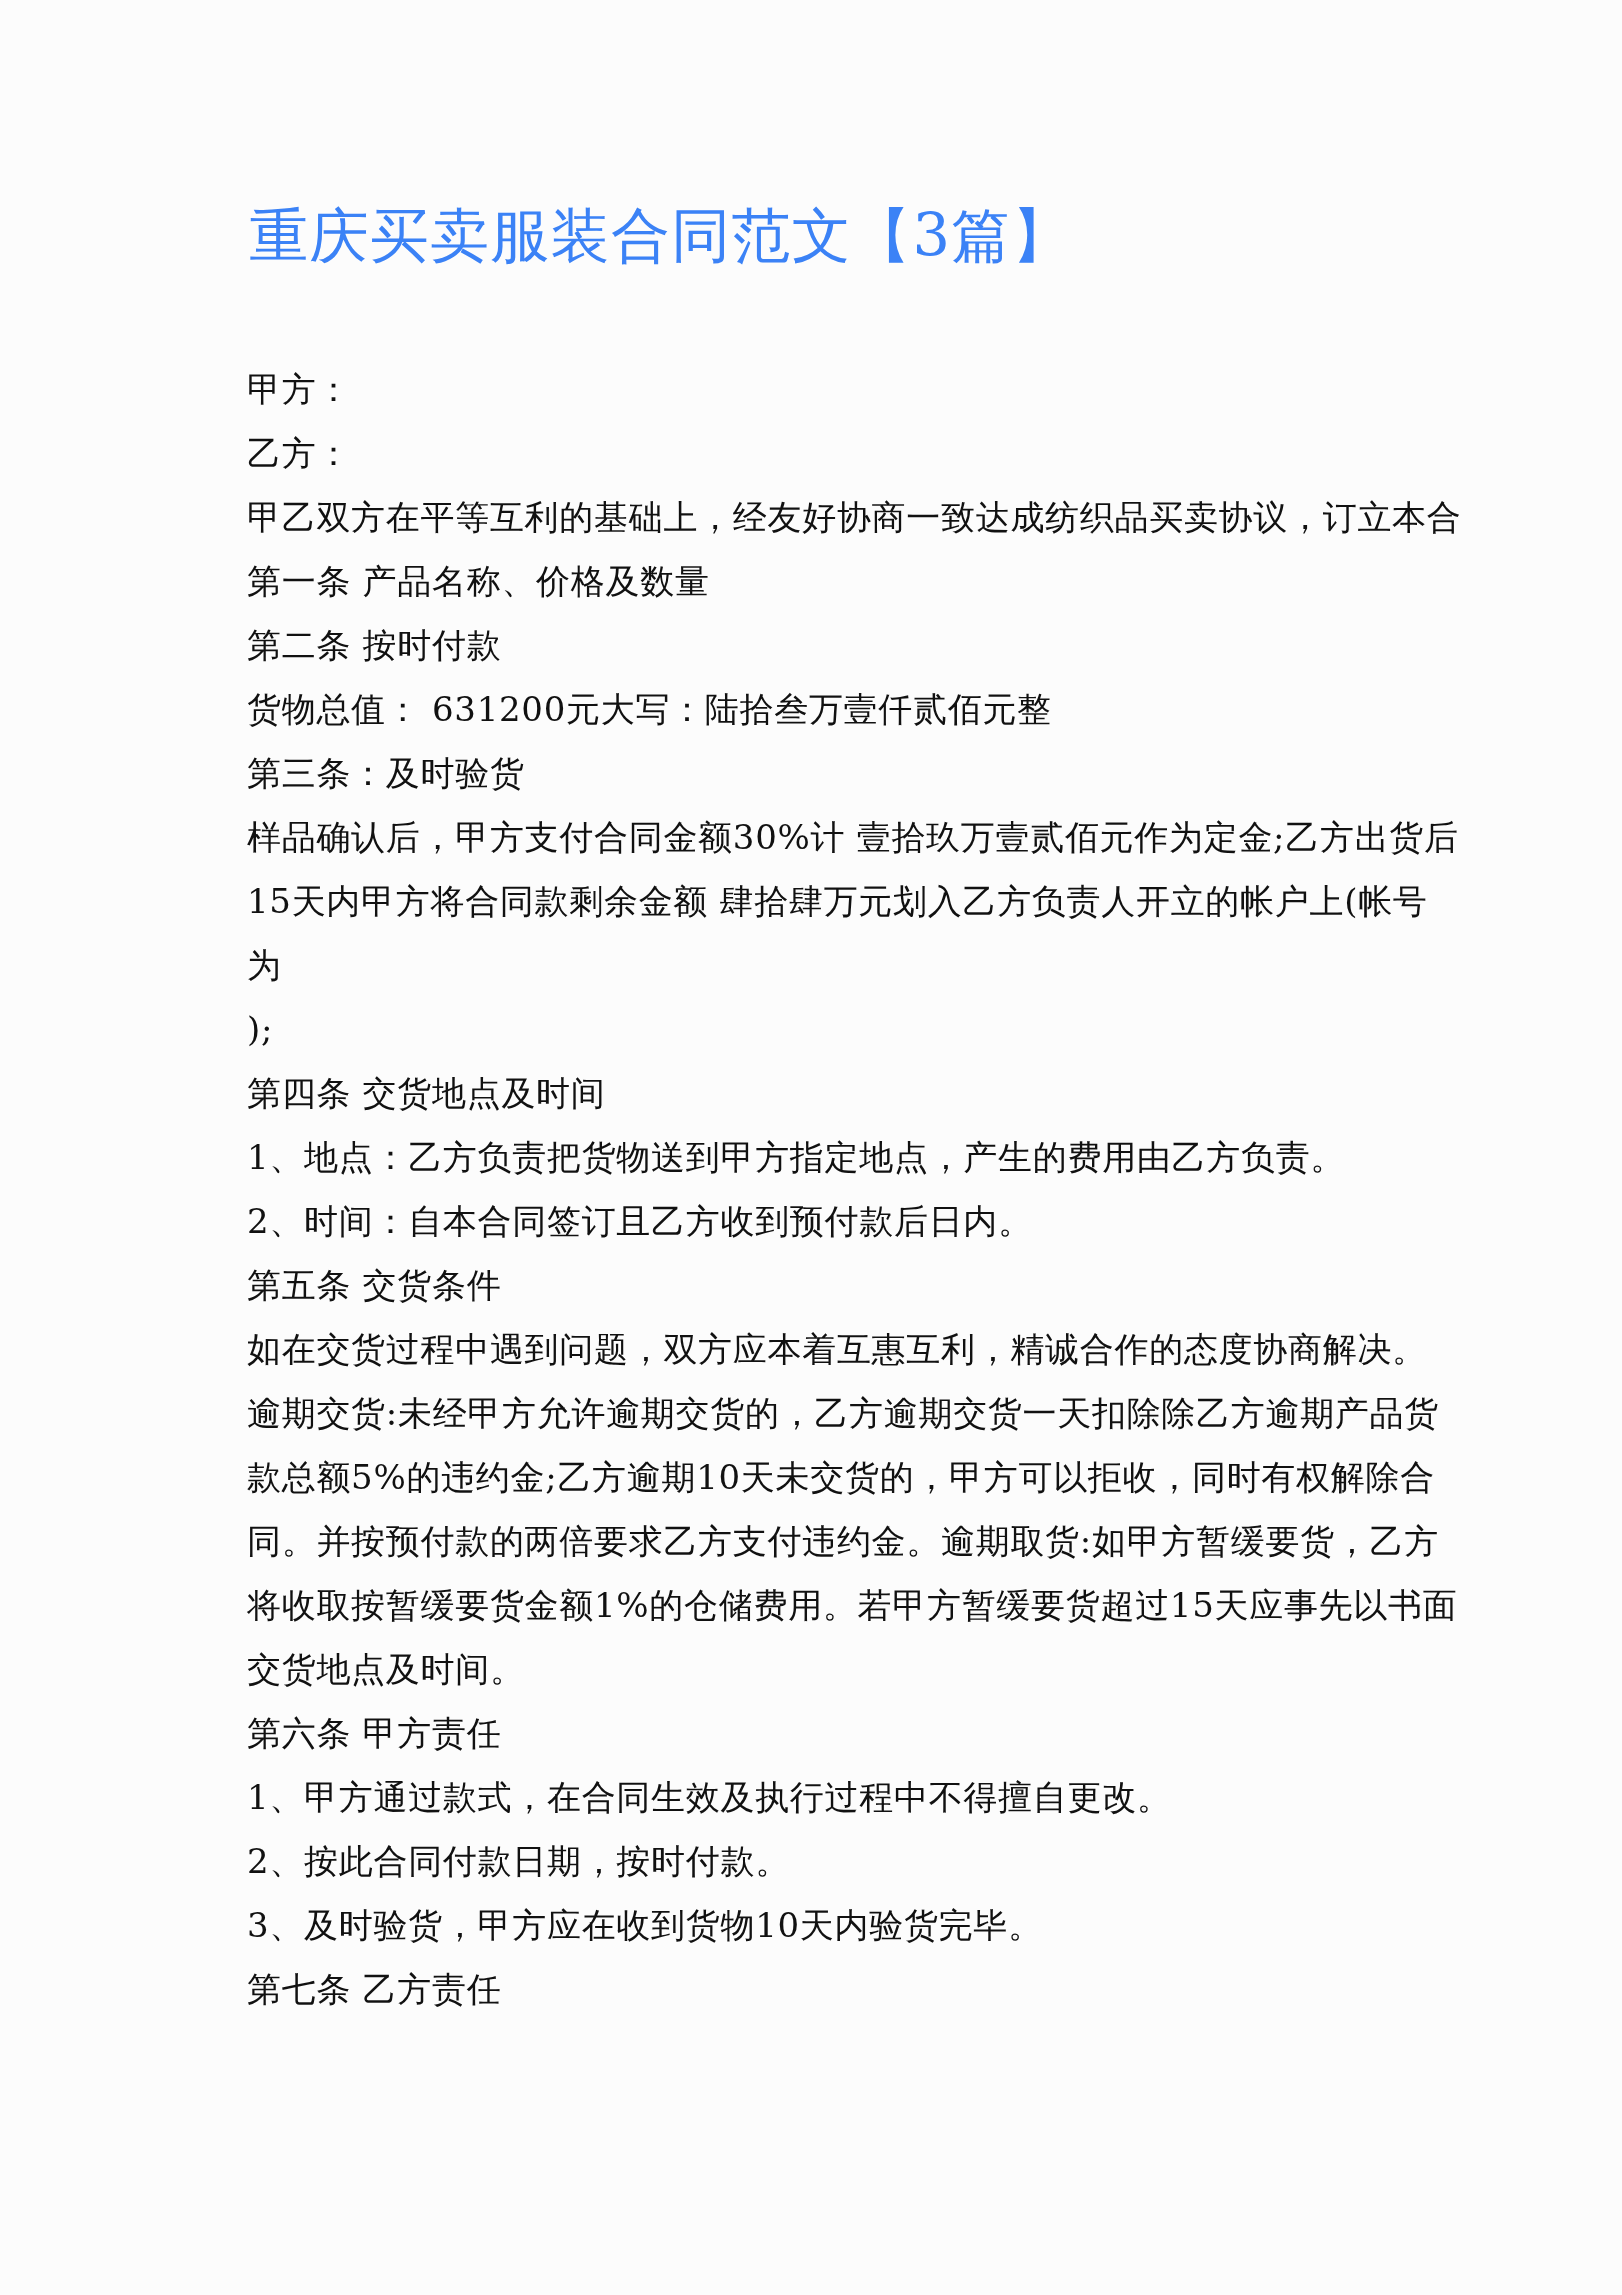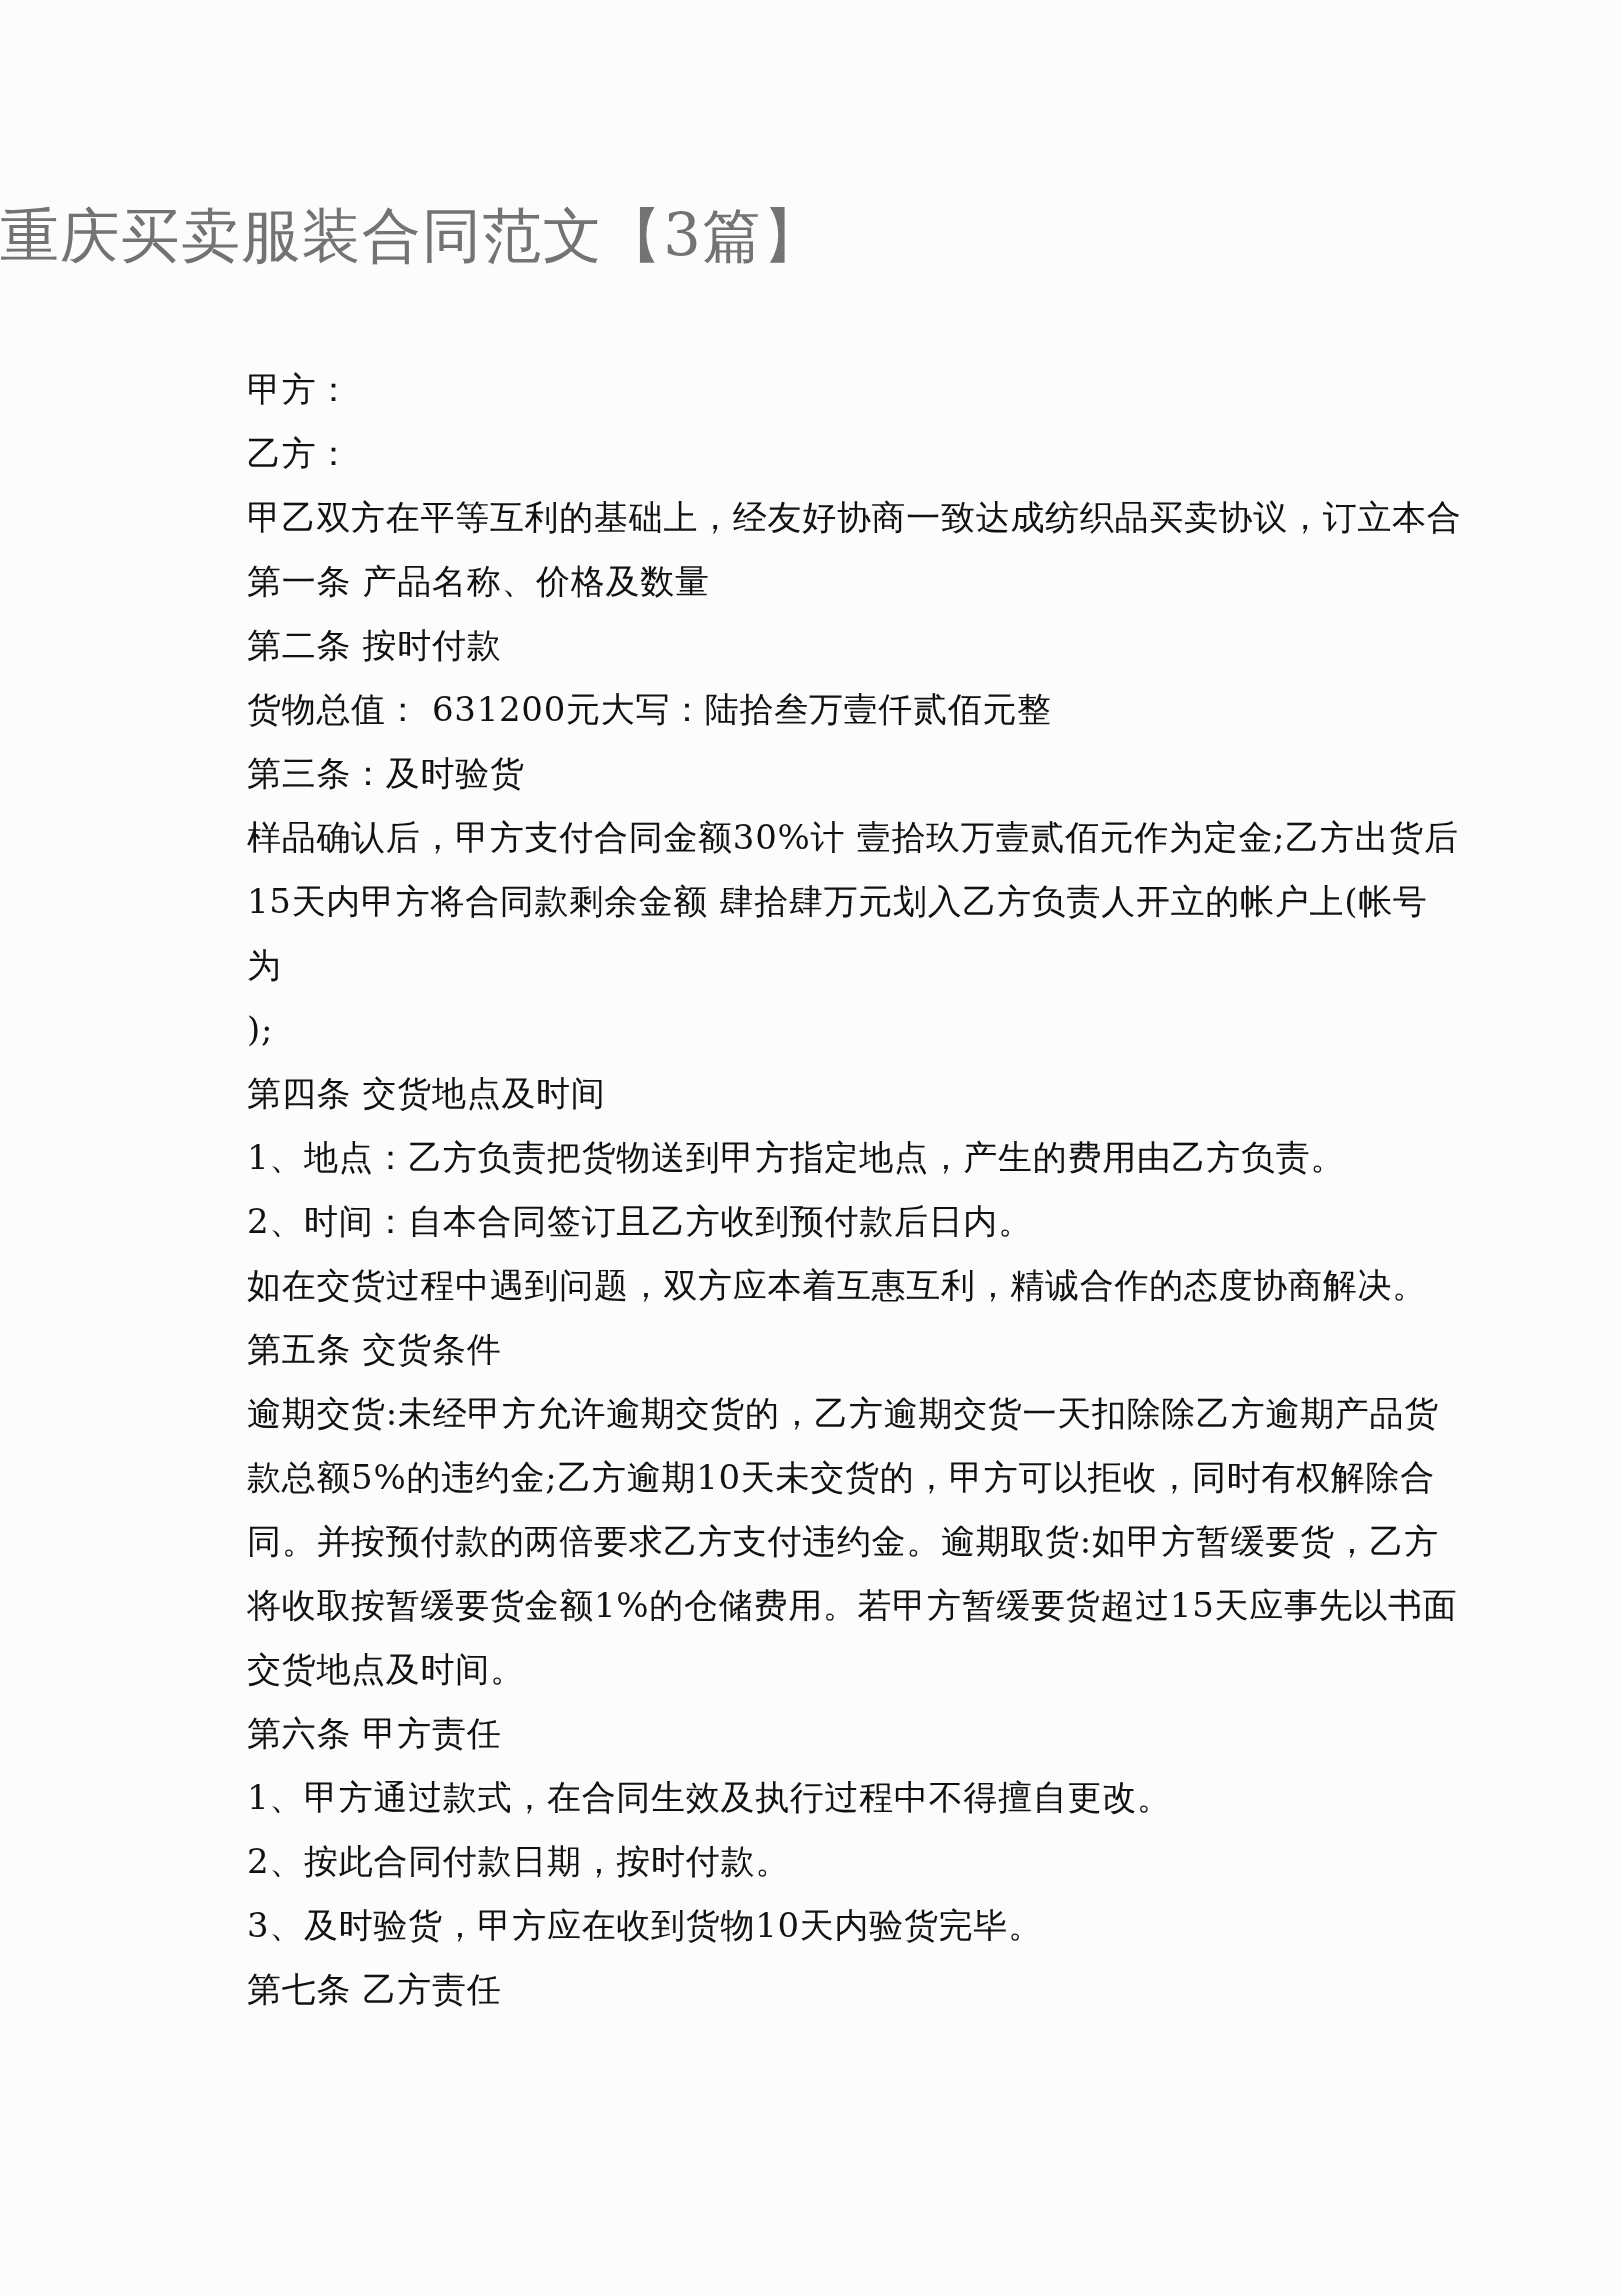--- a/index.html
+++ b/index.html
@@ -21,27 +21,28 @@
       top: 0;
       width: 1623px;
       height: 2295px;
       background: #fcfcfc;
     }
     .doc-title {
       position: absolute;
       left: 0;
       top: 196px;
       width: 1321px;
+      text-align: center;
       font-size: 59px;
       line-height: 79px;
       letter-spacing: 1.3px;
       font-family: "DejaVu Serif", "Liberation Serif", serif;
       font-weight: normal;
       margin: 0;
-      color: #737373;
+      color: #3b82f6;
     }
     .doc-body {
       position: absolute;
       left: 247px;
       top: 357px;
       width: 1132px;
     }
     .line {
       font-size: 34px;
       line-height: 64px;
@@ -67,22 +68,22 @@
     <p class="line">第二条 按时付款</p>
     <p class="line">货物总值：  631200元大写：陆拾叁万壹仟贰佰元整</p>
     <p class="line">第三条：及时验货</p>
     <p class="line">样品确认后，甲方支付合同金额30%计 壹拾玖万壹贰佰元作为定金;乙方出货后</p>
     <p class="line">15天内甲方将合同款剩余金额 肆拾肆万元划入乙方负责人开立的帐户上(帐号</p>
     <p class="line">为</p>
     <p class="line">);</p>
     <p class="line">第四条 交货地点及时间</p>
     <p class="line">1、地点：乙方负责把货物送到甲方指定地点，产生的费用由乙方负责。</p>
     <p class="line">2、时间：自本合同签订且乙方收到预付款后日内。</p>
+    <p class="line">第五条 交货条件</p>
     <p class="line">如在交货过程中遇到问题，双方应本着互惠互利，精诚合作的态度协商解决。</p>
-    <p class="line">第五条 交货条件</p>
     <p class="line">逾期交货:未经甲方允许逾期交货的，乙方逾期交货一天扣除除乙方逾期产品货</p>
     <p class="line">款总额5%的违约金;乙方逾期10天未交货的，甲方可以拒收，同时有权解除合</p>
     <p class="line">同。并按预付款的两倍要求乙方支付违约金。逾期取货:如甲方暂缓要货，乙方</p>
     <p class="line">将收取按暂缓要货金额1%的仓储费用。若甲方暂缓要货超过15天应事先以书面</p>
     <p class="line">交货地点及时间。</p>
     <p class="line">第六条 甲方责任</p>
     <p class="line">1、甲方通过款式，在合同生效及执行过程中不得擅自更改。</p>
     <p class="line">2、按此合同付款日期，按时付款。</p>
     <p class="line">3、及时验货，甲方应在收到货物10天内验货完毕。</p>
     <p class="line">第七条 乙方责任</p>

